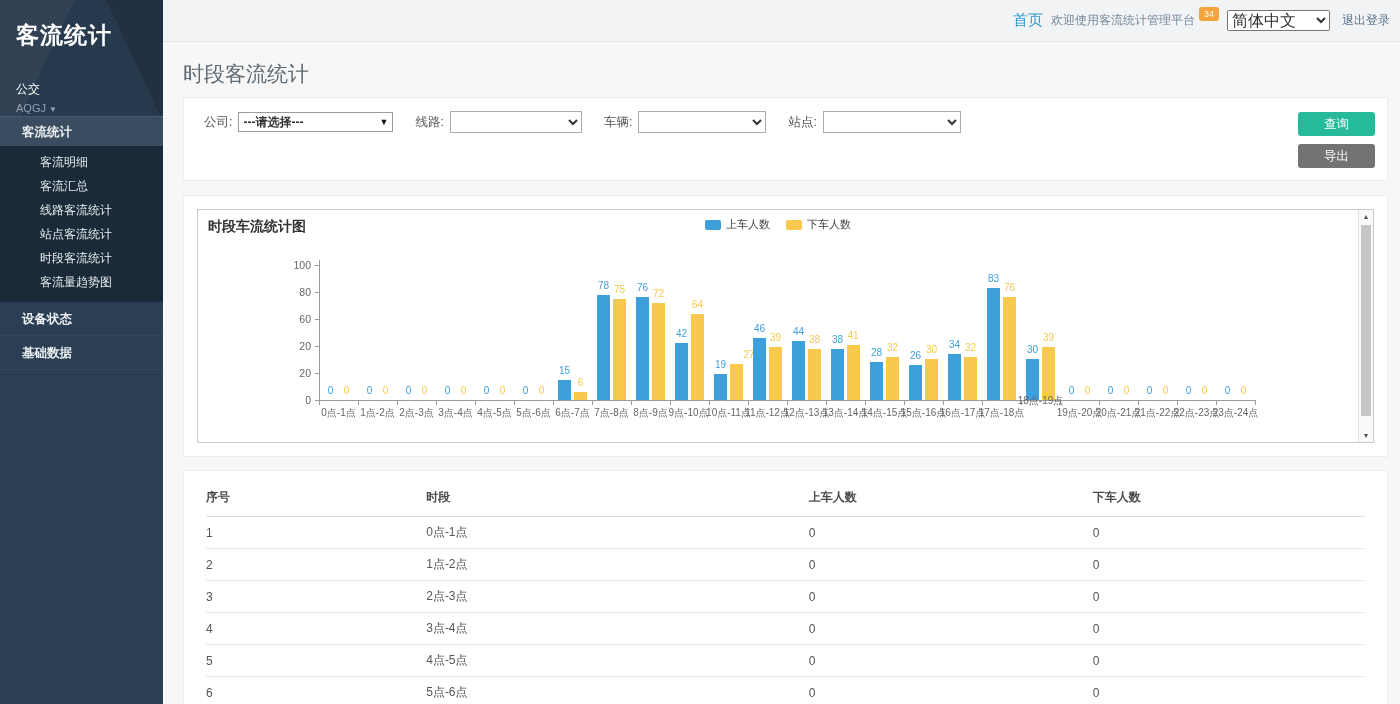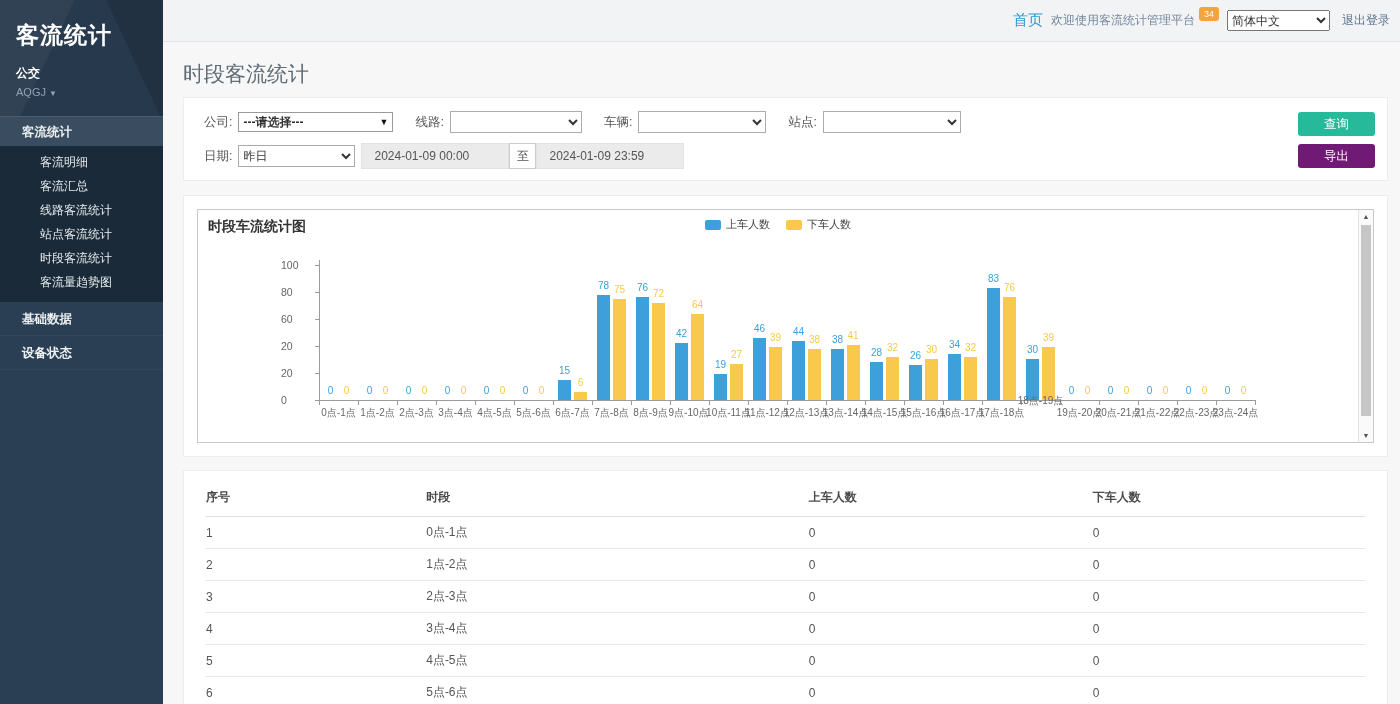--- a/index.html
+++ b/index.html
@@ -6,40 +6,40 @@
   html,body { width:1400px; height:704px; overflow:hidden; background:#F7F7F7;
     font-family:"Liberation Sans","DejaVu Sans",sans-serif; }
 
   
   .sidebar { position:absolute; left:0; top:0; width:163px; height:704px; background:#2A3F54; }
   .brand { height:116px; padding:20px 0 0 16px; background:
       linear-gradient(115deg, rgba(255,255,255,0.045) 0 34%, rgba(255,255,255,0) 34.5%),
       linear-gradient(245deg, rgba(0,0,0,0.14) 0 26%, rgba(0,0,0,0) 26.5%),
       #27394C; }
   .brand-title { color:#FFFFFF; font-size:23px; font-weight:bold; letter-spacing:1px; }
-  .brand-org { color:#FFFFFF; font-size:12px; font-weight:bold; margin-top:14px; }
+  .brand-org { color:#FFFFFF; font-size:12px; font-weight:normal; margin-top:30px; }
   .brand-user { color:#93A2B4; font-size:11px; margin-top:4px; cursor:pointer; }
   .brand-user .caret { font-size:8px; color:#93A2B4; margin-left:3px; }
   .menu-section { height:30px; line-height:30px; padding-left:22px; color:#ECF0F1;
       font-size:12.5px; font-weight:bold; cursor:pointer; }
   .menu-section.active { background:rgba(255,255,255,0.07); border-top:1px solid rgba(255,255,255,0.09); }
   .menu-children { background:#1B2A38; padding:4px 0 8px 0; }
   .menu-child { height:24px; line-height:24px; padding-left:40px; color:#E7ECF0;
       font-size:12px; cursor:pointer; white-space:nowrap; }
   .menu-section.plain { height:34px; line-height:34px; border-bottom:1px solid rgba(255,255,255,0.05); }
 
   
   .main { position:absolute; left:163px; top:0; width:1237px; height:564px; }
   .topbar { height:42px; background:#F2F3F4; border-bottom:1px solid #E0E4E8;
       display:flex; align-items:center; justify-content:flex-end; padding-right:10px; }
   .home-link { color:#2C9AD1; font-size:15px; cursor:pointer; margin-right:8px; }
   .welcome { color:#73879C; font-size:12px; }
   .badge { background:#F5A33C; color:#FFF; font-size:9px; border-radius:3px;
       padding:2px 5px; margin:0 8px 0 4px; align-self:flex-start; margin-top:7px; }
-  .lang-select { width:103px; height:21px; font-size:12px; color:#333; margin-right:12px;
+  .lang-select { width:103px; height:21px; font-size:16px; color:#333; margin-right:12px;
       font-family:"Liberation Sans","DejaVu Sans",sans-serif; }
   .logout-link { color:#5A738E; font-size:12px; cursor:pointer; white-space:nowrap; }
 
   .heading { padding:18px 0 0 20px; }
   .page-title { font-size:21px; color:#606C76; }
   .breadcrumb { margin-top:10px; font-size:12px; }
   .breadcrumb .bc { color:#73879C; cursor:pointer; }
   .breadcrumb .sep { color:#B5BDC4; margin:0 7px; }
   .breadcrumb .bc.current { color:#3E4954; font-weight:bold; cursor:default; }
 
@@ -70,21 +70,21 @@
   .chart-box { position:relative; border:1px solid #C9C9C9; height:234px; background:#FFF; overflow:hidden; }
   .chart-title { position:absolute; left:10px; top:8px; font-size:14px; font-weight:bold; color:#333; z-index:3; }
   .legend { position:absolute; left:0; right:15px; top:7px; display:flex; justify-content:center;
       gap:16px; z-index:3; }
   .legend-item { display:flex; align-items:center; gap:5px; font-size:11px; color:#444; }
   .swatch { width:16px; height:10px; border-radius:2px; display:inline-block; }
   .plot { position:absolute; left:0; top:0; right:15px; bottom:0; }
   .bar { position:absolute; }
   .vlabel { position:absolute; width:36px; text-align:center; font-size:10px; }
   .catlabel { position:absolute; text-align:center; font-size:10px; color:#666; white-space:nowrap; }
-  .ytick { position:absolute; width:30px; text-align:left; font-size:10.5px; color:#666; }
+  .ytick { position:absolute; width:30px; text-align:right; font-size:10.5px; color:#666; }
   .axis { position:absolute; background:#9B9B9B; }
   .tickmark { position:absolute; background:#9B9B9B; }
   .vscroll { position:absolute; right:0; top:0; bottom:0; width:15px; background:#FAFAFA;
       border-left:1px solid #E3E3E3; z-index:4; }
   .vscroll .arrow { position:absolute; left:0; width:14px; height:13px; color:#505050;
       font-size:7px; text-align:center; line-height:13px; cursor:pointer; }
   .vscroll .up { top:0; } .vscroll .down { bottom:0; }
   .vscroll .thumb { position:absolute; left:2px; width:10px; top:15px; bottom:26px; background:#C6C6C6; }
 
   
@@ -109,22 +109,22 @@
   <div class="menu-section active">客流统计</div>
   <div class="menu-children" id="menu-children">
       <div class="menu-child">客流明细</div>
       <div class="menu-child">客流汇总</div>
       <div class="menu-child">线路客流统计</div>
       <div class="menu-child">站点客流统计</div>
       <div class="menu-child">时段客流统计</div>
       <div class="menu-child">客流量趋势图</div>
     </div>
   <div id="menu-plain">
+      <div class="menu-section plain">设备状态</div>
       <div class="menu-section plain">基础数据</div>
-      <div class="menu-section plain">设备状态</div>
     </div>
 </div>
 
 <div class="main">
 
   <div class="topbar">
     <span class="home-link">首页</span>
     <span class="welcome">欢迎使用客流统计管理平台</span>
     <span class="badge">34</span>
     <select class="lang-select">
@@ -147,32 +147,22 @@
       <span class="gap"></span>
       <span class="flabel">线路:</span>
       <select class="plain-select w-line"><option></option></select>
       <span class="gap"></span>
       <span class="flabel">车辆:</span>
       <select class="plain-select w-veh"><option></option></select>
       <span class="gap"></span>
       <span class="flabel">站点:</span>
       <select class="plain-select w-sta"><option></option></select>
     </div>
-    <div class="frow">
-      <span class="flabel">日期:</span>
-      <select class="plain-select w-date">
-        <option>昨日</option>
-      </select>
-      <span style="width:6px"></span>
-      <div class="date-box">2024-01-09 00:00</div>
-      <div class="to-box">至</div>
-      <div class="date-box">2024-01-09 23:59</div>
-    </div>
     <button class="btn btn-query" style="background: rgb(38, 185, 154);">查询</button>
-    <button class="btn btn-export" style="background: #701a75;">导出</button>
+    <button class="btn btn-export" style="background: #737373;">导出</button>
   </div>
 
   <div class="card chart-card">
     <div class="chart-box">
       <div class="chart-title">时段车流统计图</div>
       <div class="legend" id="chart-legend">
           <span class="legend-item">
             <span class="swatch" style="background: rgb(61, 160, 219);"></span>
             <span>上车人数</span>
           </span>
@@ -255,21 +245,21 @@
           <div class="vlabel" style="left: 442.5px; top: 78px; color: rgb(248, 201, 76);">72</div>
           <div class="catlabel" style="left: 413px; top: 196px; width: 79px;">8点-9点</div>
           <div class="bar" style="left: 477px; top: 133px; width: 13px; height: 57px; background: rgb(61, 160, 219);"></div>
           <div class="vlabel" style="left: 465.5px; top: 118px; color: rgb(61, 160, 219);">42</div>
           <div class="bar" style="left: 493px; top: 104px; width: 13px; height: 86px; background: rgb(248, 201, 76);"></div>
           <div class="vlabel" style="left: 481.5px; top: 89px; color: rgb(248, 201, 76);">64</div>
           <div class="catlabel" style="left: 451px; top: 196px; width: 79px;">9点-10点</div>
           <div class="bar" style="left: 516px; top: 164px; width: 13px; height: 26px; background: rgb(61, 160, 219);"></div>
           <div class="vlabel" style="left: 504.5px; top: 149px; color: rgb(61, 160, 219);">19</div>
           <div class="bar" style="left: 532px; top: 154px; width: 13px; height: 36px; background: rgb(248, 201, 76);"></div>
-          <div class="vlabel" style="left: 520.5px; top: 139px; color: rgb(248, 201, 76);">27</div>
+          <div class="vlabel" style="left: 520.5px; top: 139px; color: rgb(248, 201, 76); text-align: right;">27</div>
           <div class="catlabel" style="left: 491px; top: 196px; width: 79px;">10点-11点</div>
           <div class="bar" style="left: 555px; top: 128px; width: 13px; height: 62px; background: rgb(61, 160, 219);"></div>
           <div class="vlabel" style="left: 543.5px; top: 113px; color: rgb(61, 160, 219);">46</div>
           <div class="bar" style="left: 571px; top: 137px; width: 13px; height: 53px; background: rgb(248, 201, 76);"></div>
           <div class="vlabel" style="left: 559.5px; top: 122px; color: rgb(248, 201, 76);">39</div>
           <div class="catlabel" style="left: 530px; top: 196px; width: 79px;">11点-12点</div>
           <div class="bar" style="left: 594px; top: 131px; width: 13px; height: 59px; background: rgb(61, 160, 219);"></div>
           <div class="vlabel" style="left: 582.5px; top: 116px; color: rgb(61, 160, 219);">44</div>
           <div class="bar" style="left: 610px; top: 139px; width: 13px; height: 51px; background: rgb(248, 201, 76);"></div>
           <div class="vlabel" style="left: 598.5px; top: 124px; color: rgb(248, 201, 76);">38</div>

